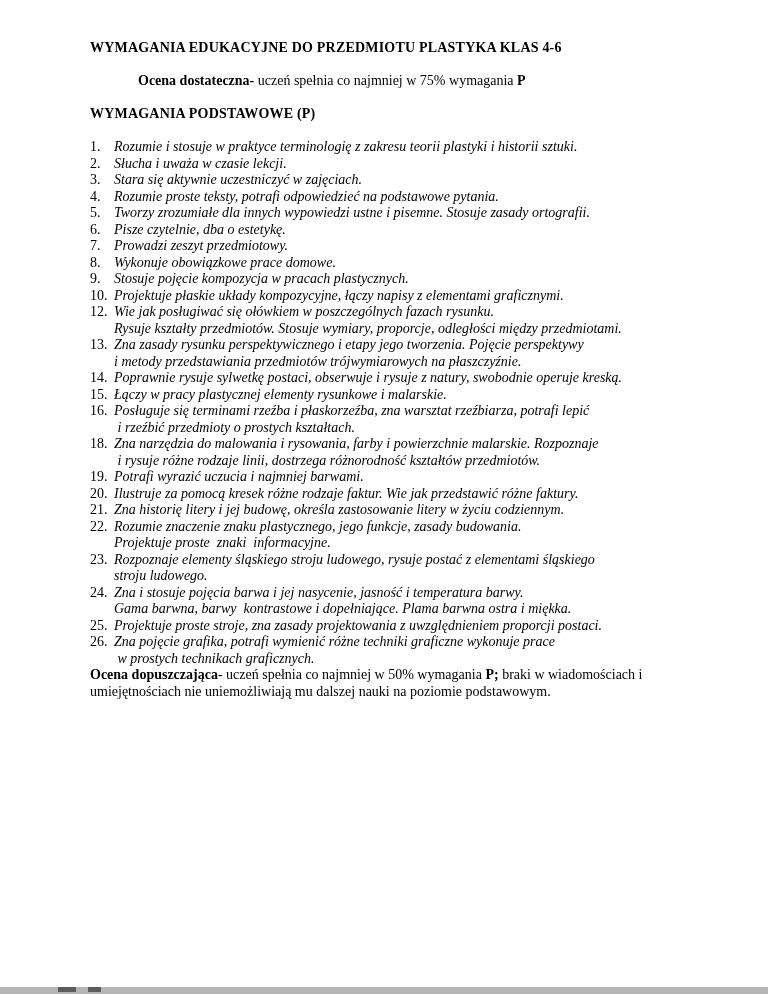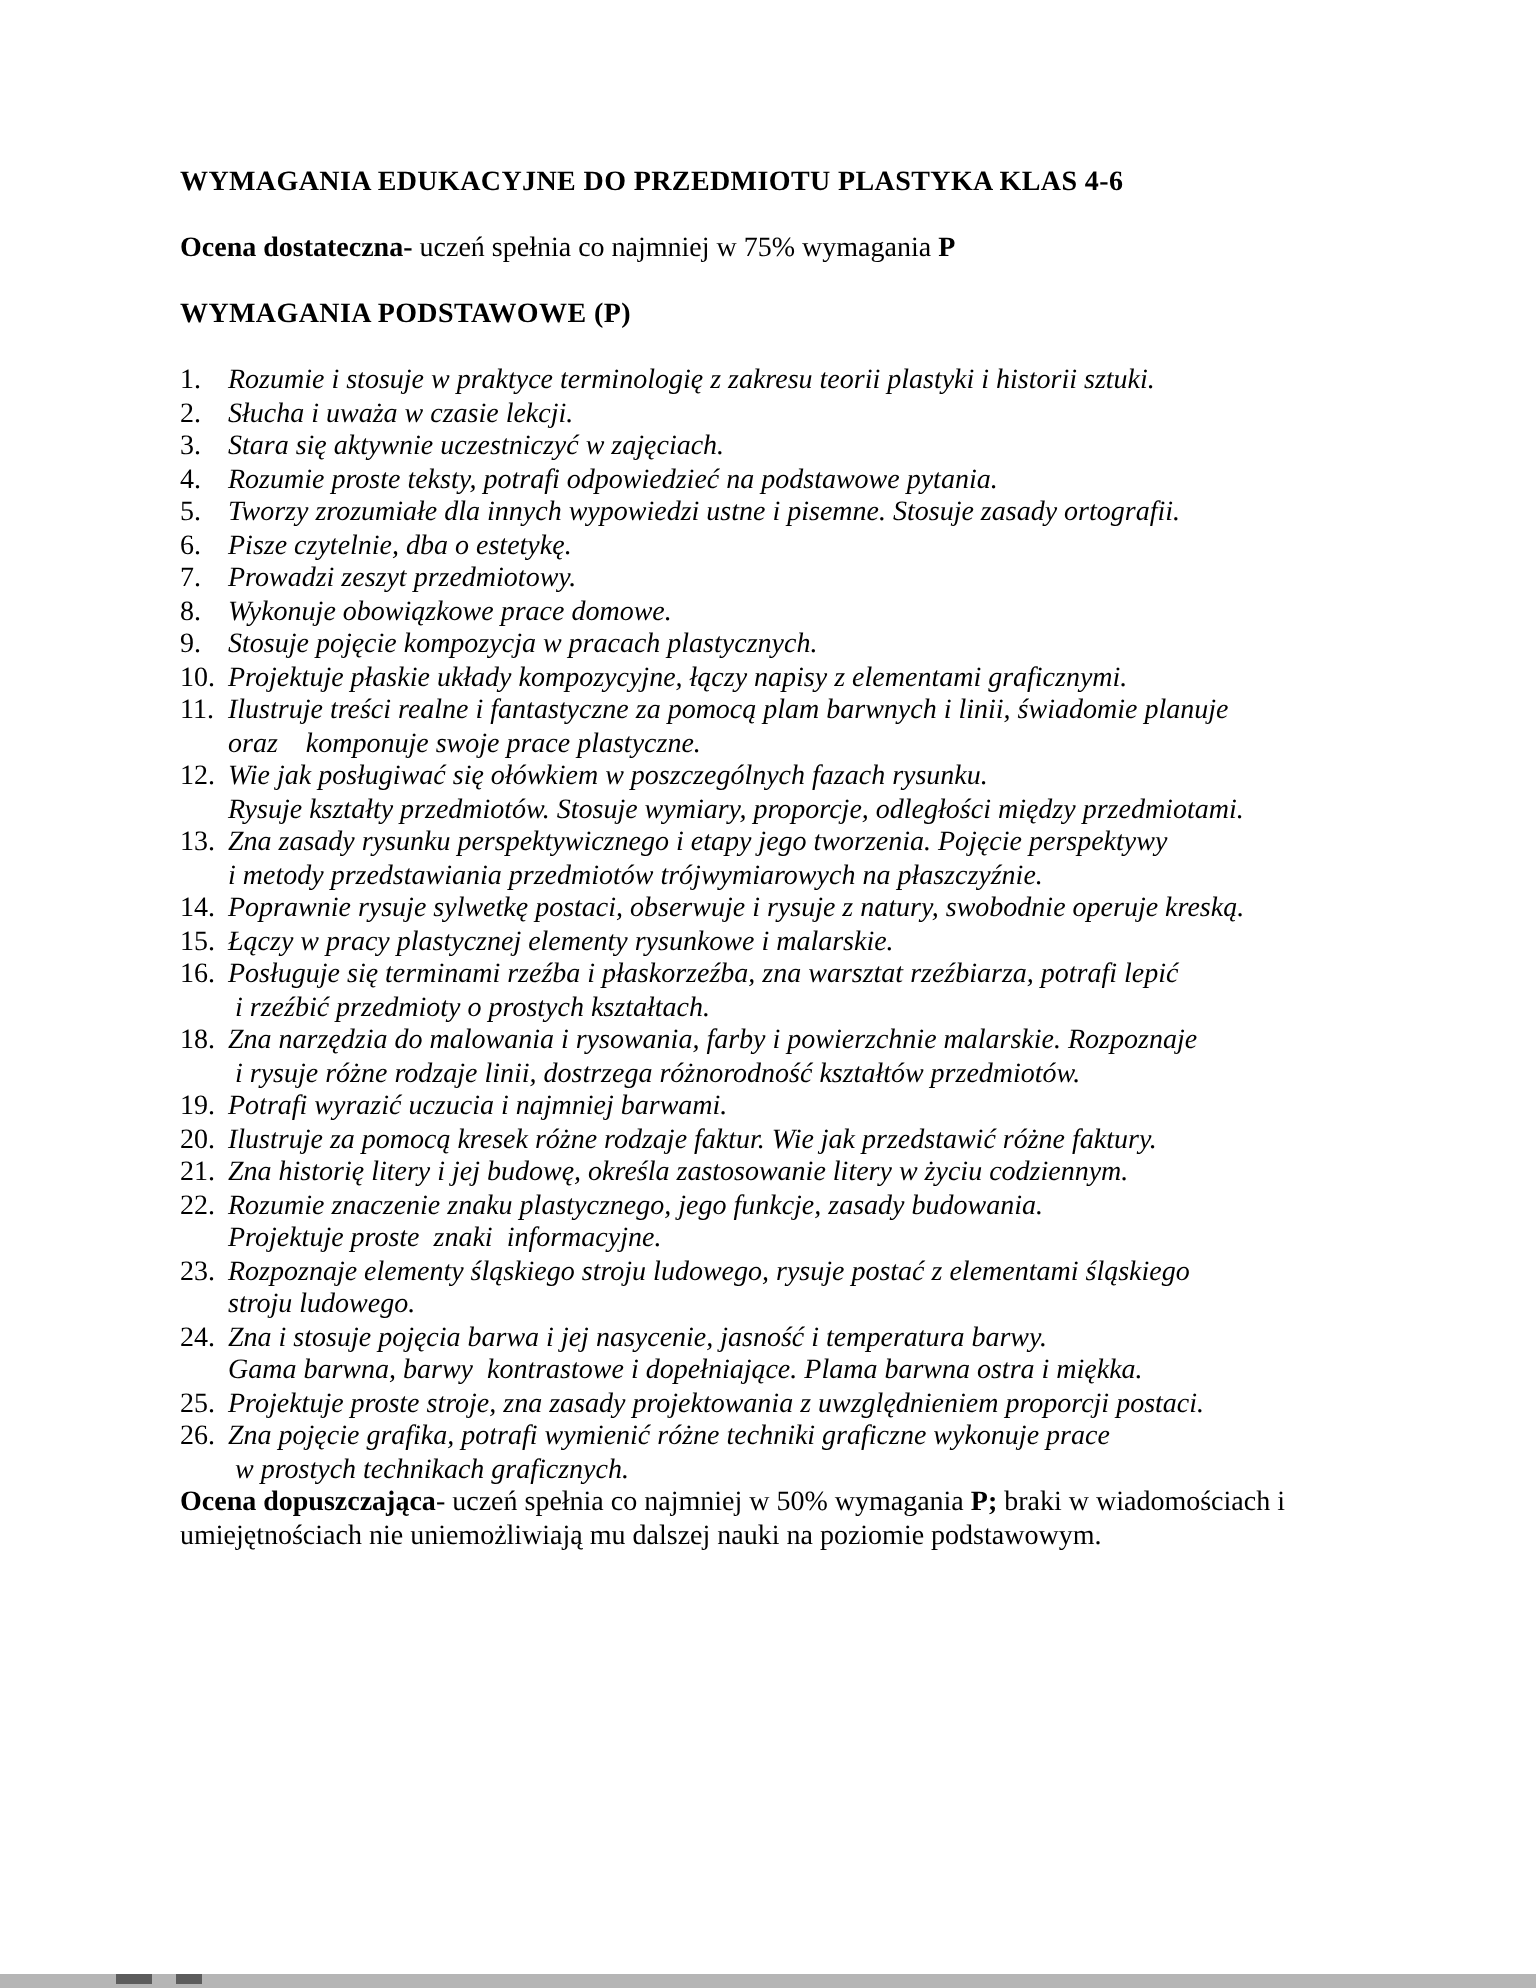--- a/index.html
+++ b/index.html
@@ -12,31 +12,31 @@
     height: 994px;
     position: relative;
     overflow: hidden;
     font-family: "Liberation Serif", "DejaVu Serif", serif;
     color: #000;
   }
   .page {
     box-sizing: border-box;
     width: 768px;
     height: 986px;
-    padding: 84px 58px 0 90px;
+    padding: 40px 58px 0 90px;
     font-size: 14px;
     line-height: 16.5px;
   }
   h1, h2, p { margin: 0; padding: 0; font-size: 14px; line-height: 16.5px; }
   .title {
     font-weight: bold;
     margin-bottom: 16.5px;
     letter-spacing: 0.2px;
   }
-  .statement { margin-bottom: 16.5px; }
+  .statement { margin-bottom: 16.5px; margin-left: 48px; }
   .heading {
     font-weight: bold;
     margin-bottom: 16.5px;
     letter-spacing: 0.2px;
   }
   .uczen { margin-bottom: 0; }
   .list { margin: 0; }
   .item { display: flex; }
   .item .num {
     flex: 0 0 24px;
@@ -113,25 +113,20 @@
       </div>
       <div class="item">
         <span class="num">9.</span>
         <span class="txt">Stosuje pojęcie kompozycja w pracach plastycznych.</span>
       </div>
       <div class="item">
         <span class="num">10.</span>
         <span class="txt">Projektuje płaskie układy kompozycyjne, łączy napisy z elementami graficznymi.</span>
       </div>
       <div class="item">
-        <span class="num">11.</span>
-        <span class="txt">Ilustruje treści realne i fantastyczne za pomocą plam barwnych i linii, świadomie planuje
-oraz    komponuje swoje prace plastyczne.</span>
-      </div>
-      <div class="item">
         <span class="num">12.</span>
         <span class="txt">Wie jak posługiwać się ołówkiem w poszczególnych fazach rysunku.
 Rysuje kształty przedmiotów. Stosuje wymiary, proporcje, odległości między przedmiotami.</span>
       </div>
       <div class="item">
         <span class="num">13.</span>
         <span class="txt">Zna zasady rysunku perspektywicznego i etapy jego tworzenia. Pojęcie perspektywy
 i metody przedstawiania przedmiotów trójwymiarowych na płaszczyźnie.</span>
       </div>
       <div class="item">

